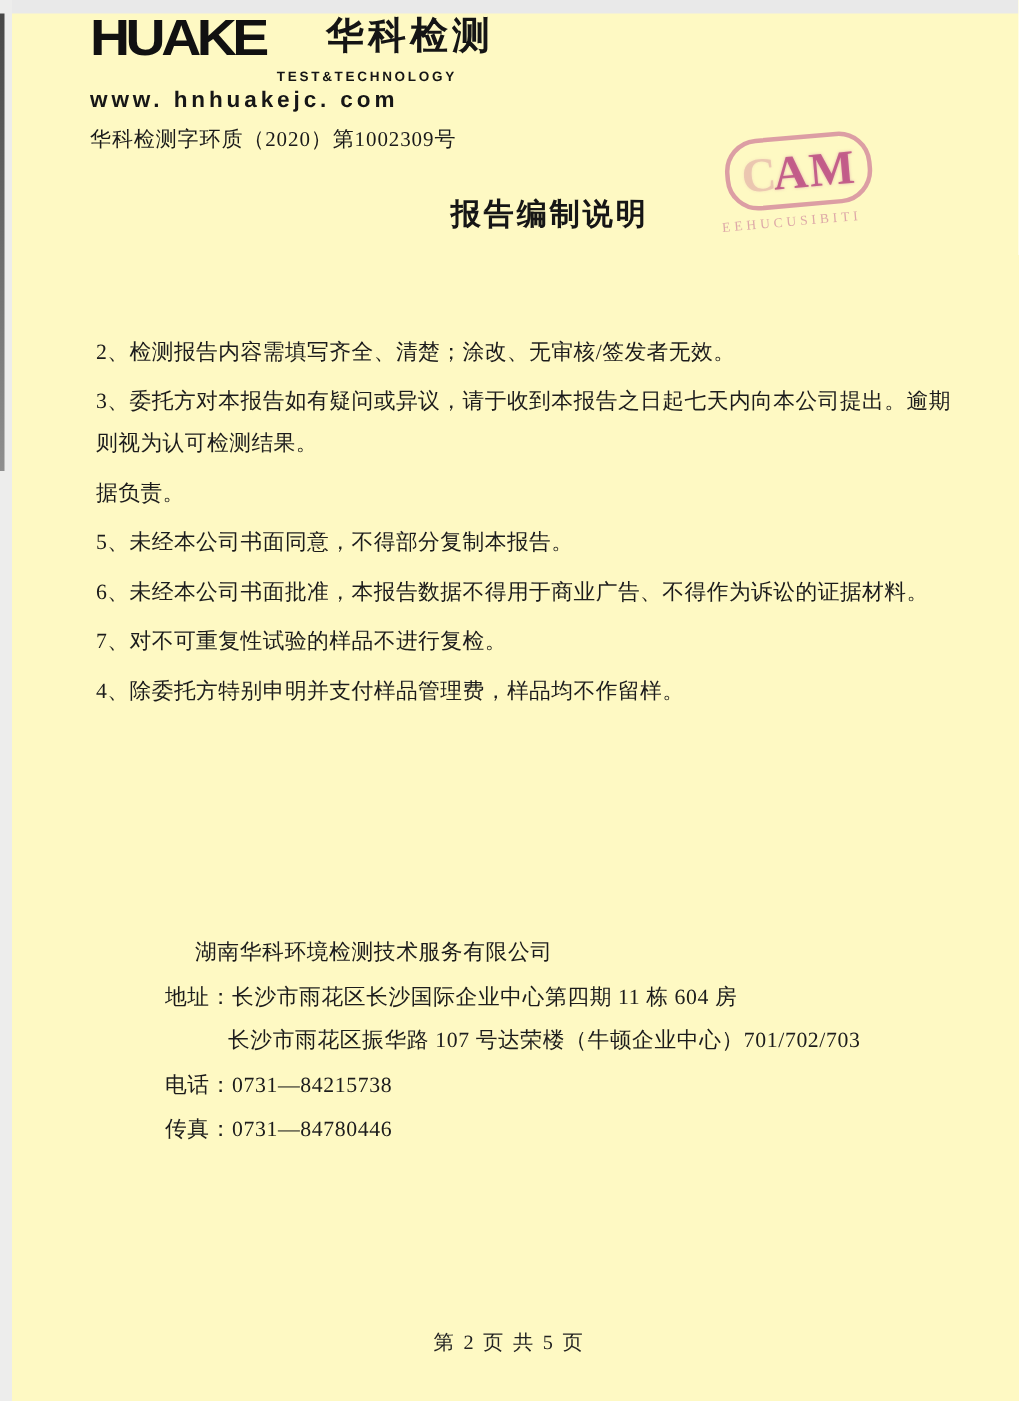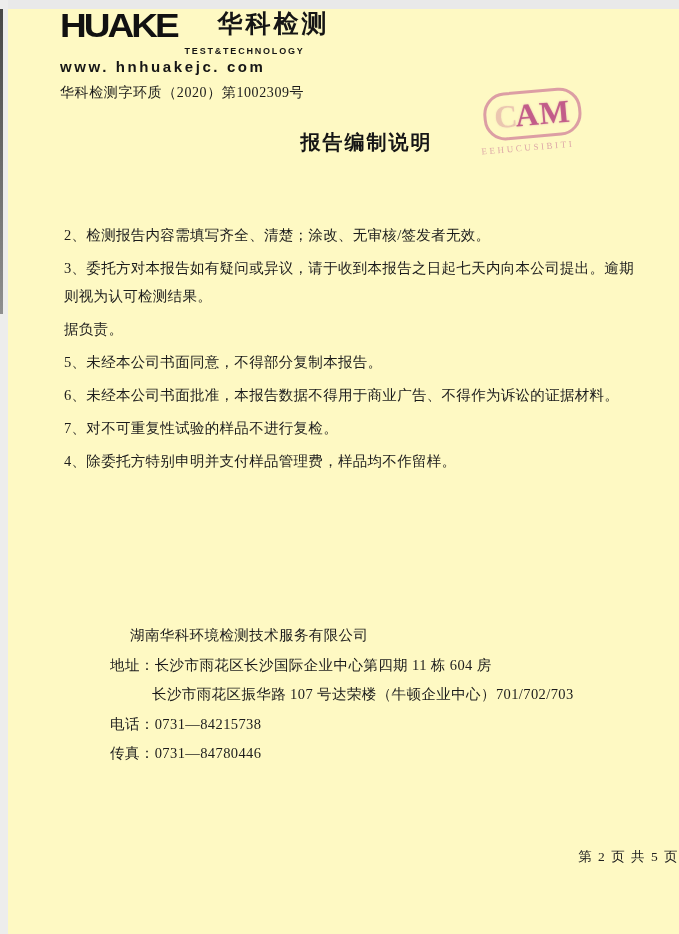--- a/index.html
+++ b/index.html
@@ -64,22 +64,22 @@
   .notice-item { margin-bottom:5px; }
   .notice-line { line-height:28px; white-space:nowrap; letter-spacing:0.3px; }
 
   
   .company { position:absolute; left:88px; top:621px; font-size:14.5px; line-height:29.5px; letter-spacing:0.4px;margin-left:22px; }
   .co-name { padding-left:20px; }
   .co-indent { padding-left:42px; }
 
   
   .pagefoot {
-    position:absolute; top:848px; left:0; width:100%;
-    text-align:right; font-size:13.5px; letter-spacing:1.5px; color:#222;
+    position:absolute; top:886px; left:0; width:100%;
+    text-align:center; font-size:13.5px; letter-spacing:1.5px; color:#222;
   }
 </style>
 </head>
 <body>
 
 <div class="page">
   <div class="edge-top"></div>
   <div class="edge-left"></div>
   <div class="edge-dark"></div>
 

